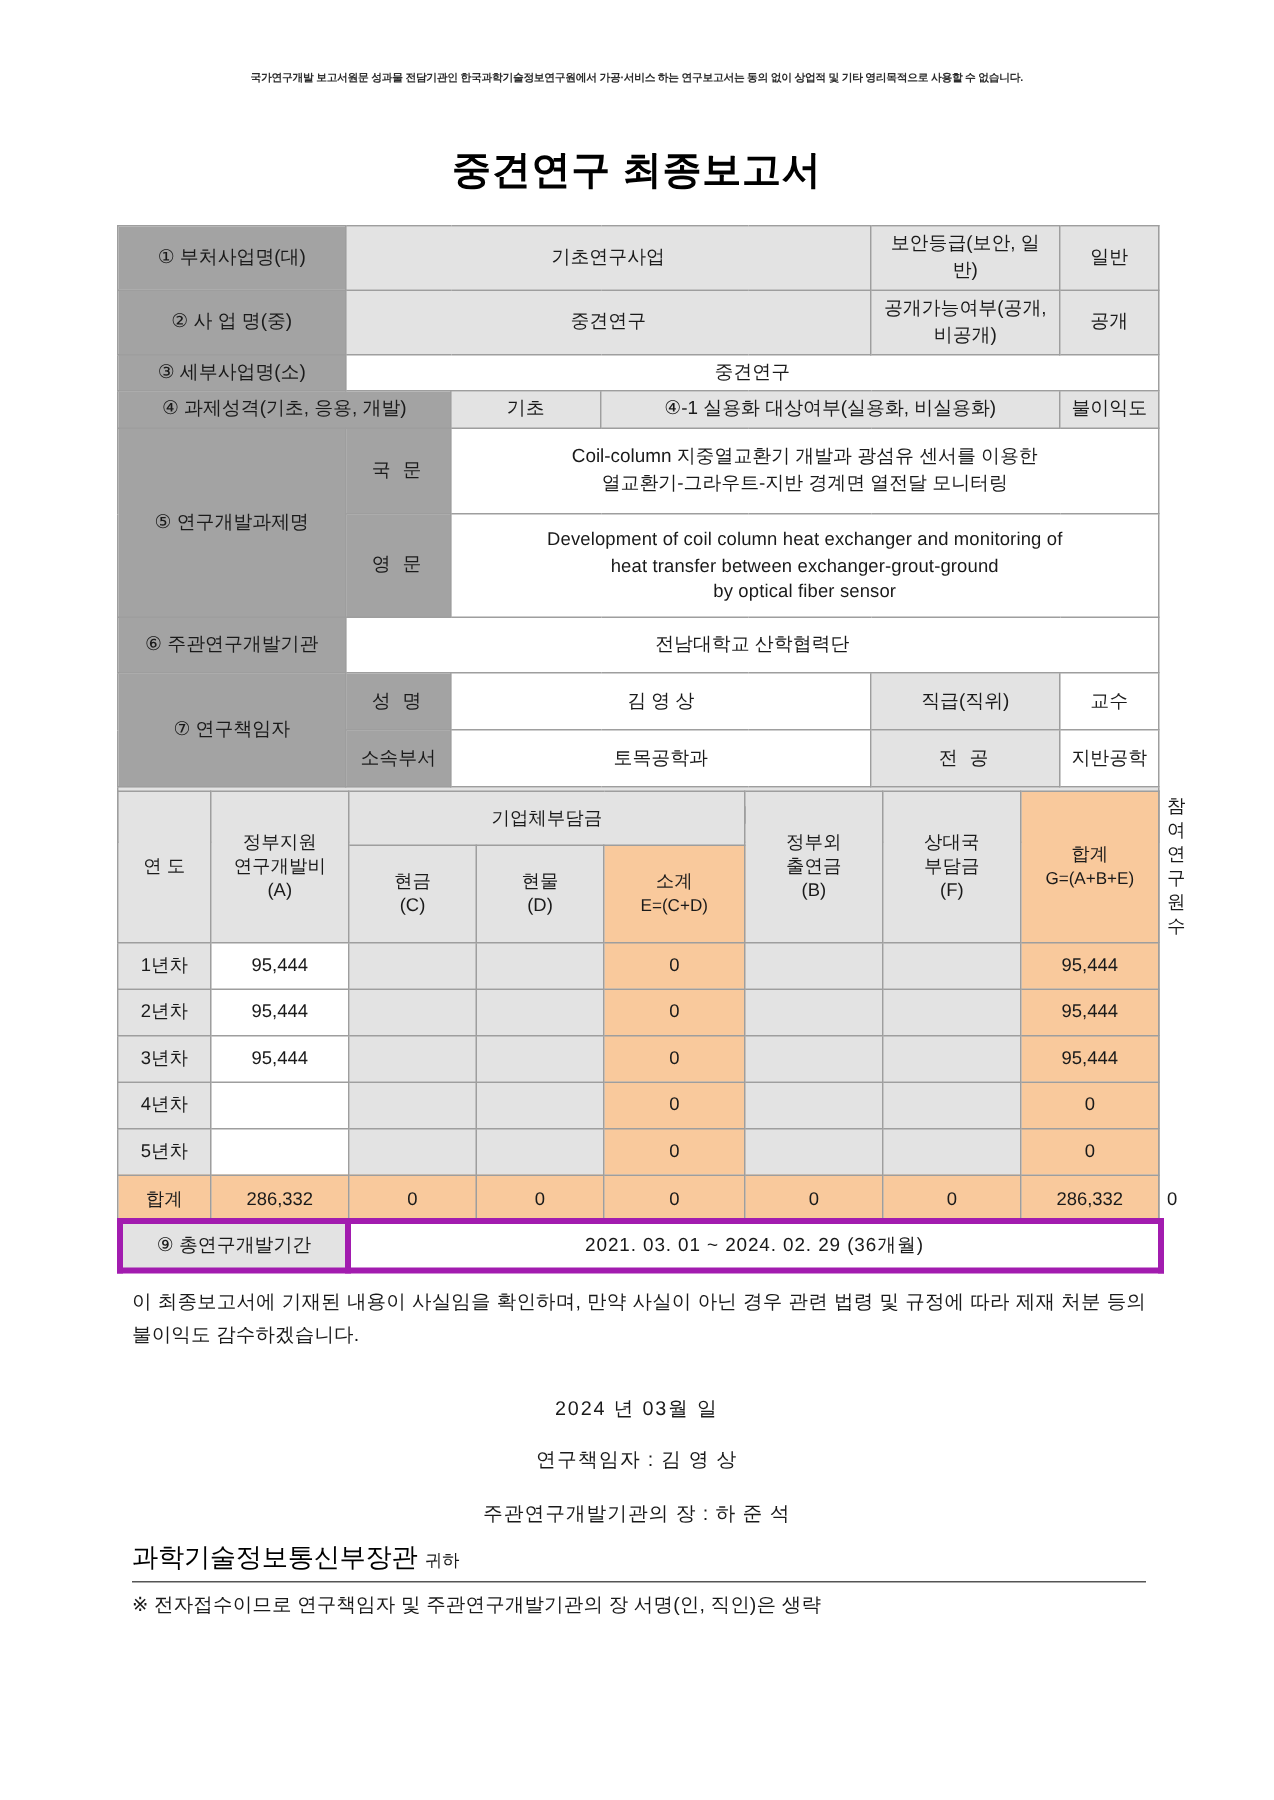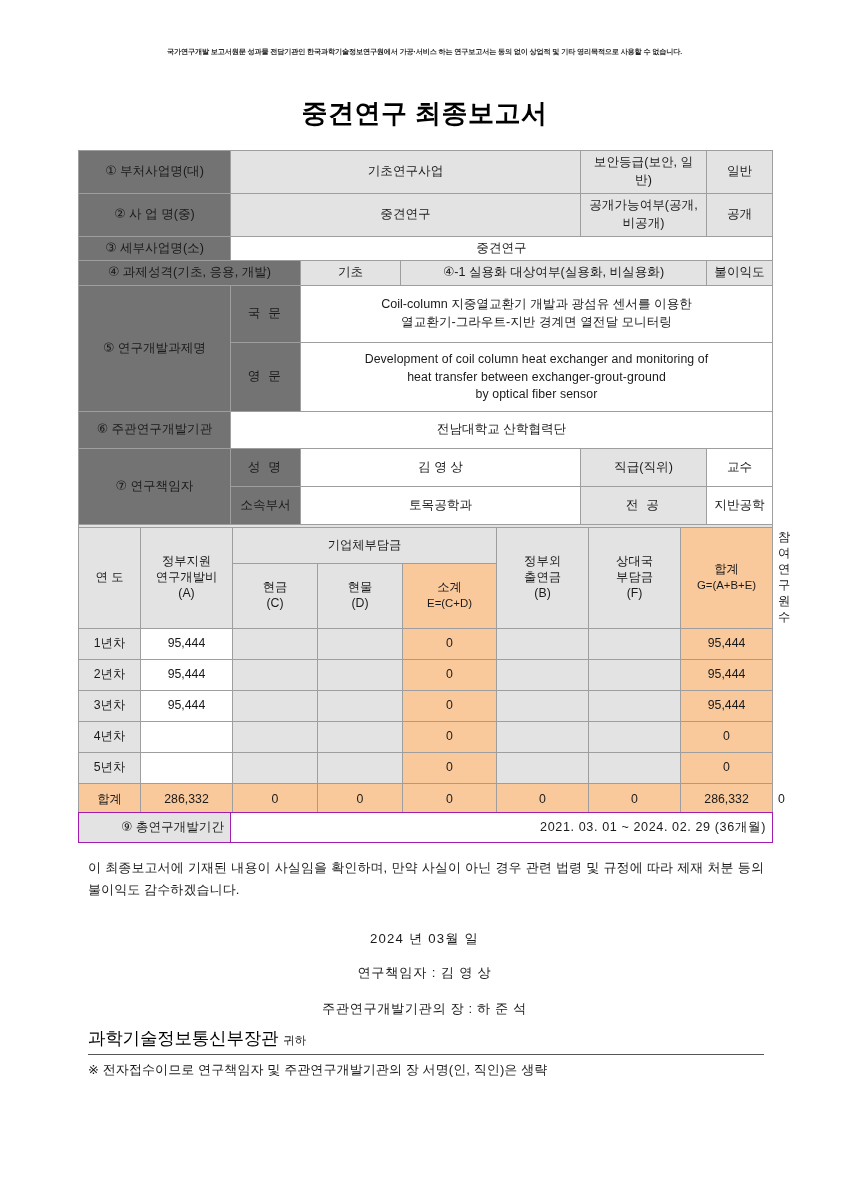--- a/index.html
+++ b/index.html
@@ -62,21 +62,21 @@
   }
   .main-table td {
     border: 1px solid #9e9e9e;
     padding: 3px 6px;
     vertical-align: middle;
     text-align: center;
     line-height: 1.42;
     color: #1a1a1a;
   }
   .lbl {
-    background: #737373;
+    background: #a3a3a3;
     font-weight: normal;
   }
   .val {
     background: #ffffff;
   }
   .val-gray {
     background: #e3e3e3;
   }
   .left {
     text-align: left;
@@ -155,23 +155,23 @@
   .period-table {
     position: absolute;
     top: 812px;
     left: 78px;
     width: 694px;
     border-collapse: collapse;
     table-layout: fixed;
     font-size: 12.6px;
   }
   .period-table td {
-    border: 1px solid #a21caf;
+    border: 4px solid #a21caf;
     padding: 6px;
-    text-align: right;
+    text-align: center;
     vertical-align: middle;
   }
 
   
   .declaration {
     position: absolute;
     top: 857px;
     left: 88px;
     width: 676px;
     font-size: 13px;

